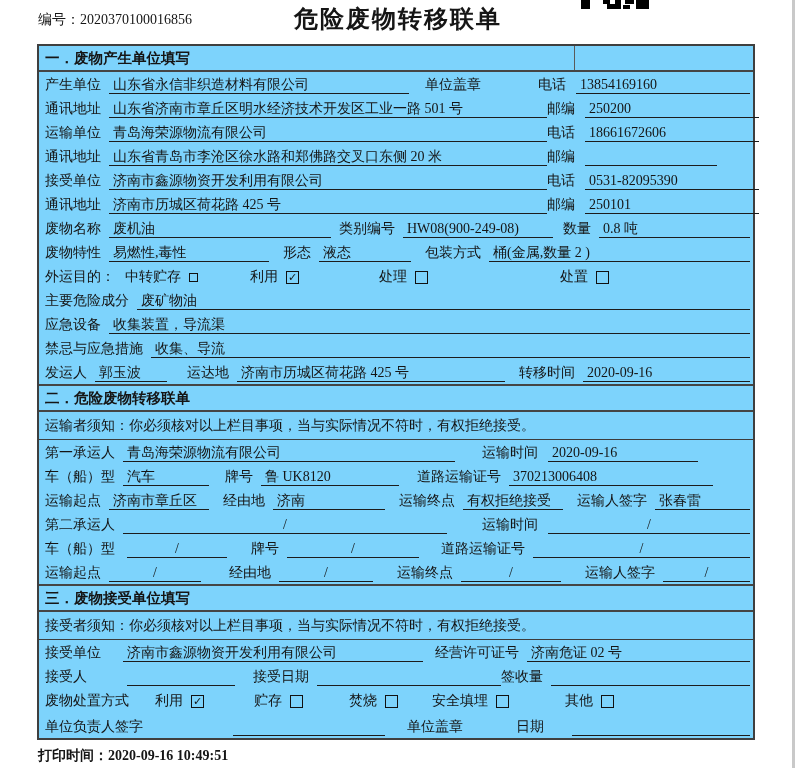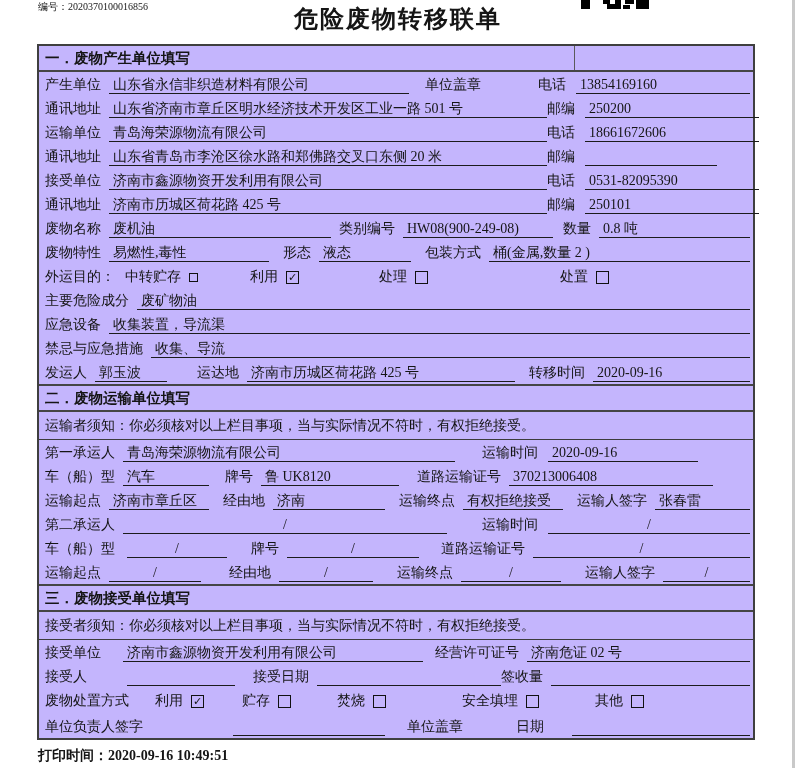--- a/index.html
+++ b/index.html
@@ -1,23 +1,23 @@
 <!DOCTYPE html>
 <html><head>
 <meta charset="utf-8">
 <style>
   * { margin:0; padding:0; box-sizing:border-box; }
   html,body { width:796px; height:768px; background:#ffffff; overflow:hidden; }
   body { font-family:"Liberation Serif","DejaVu Serif",serif; color:#151515; }
   .page { position:relative; width:796px; height:768px; background:#fff; }
   .gray-edge { position:absolute; right:1px; top:0; width:3px; height:768px; background:#c9c9c9; }
-  .serial { position:absolute; left:38px; top:0; font-size:10px; white-space:nowrap; }
+  .serial { position:absolute; left:38px; top:11px; font-size:14px; white-space:nowrap; }
   .title { position:absolute; left:0; top:3px; width:796px; text-align:center; font-size:24px; font-weight:bold; letter-spacing:2px; }
   .qr { position:absolute; left:581px; top:0; }
-  .form { position:absolute; left:37px; top:44px; width:718px; border:2px solid #3f3f3f; background:#c4b5fd; }
+  .form { position:absolute; left:37px; top:44px; width:718px; border:2px solid #3f3f3f; background:#7dd3fc; }
   .sec-h { height:26px; line-height:25px; font-weight:bold; font-size:14.5px; padding-left:6px; border-bottom:2px solid #454545; position:relative; }
   .sec-h.mid { border-top:2px solid #454545; height:28px; }
   .hdr-div { position:absolute; right:178px; top:0; bottom:0; width:1px; background:#5a5a5a; }
   .notice { height:28px; line-height:27px; border-bottom:1px solid #3c3c3c; padding-left:6px; font-size:14px; white-space:nowrap; }
   .row { display:flex; align-items:flex-end; height:24px; padding:0 3px 2px 6px; font-size:14px; }
   .lab { white-space:nowrap; flex:none;text-align:center; }
   .val { border-bottom:1px solid #1c1c1c; height:19px; line-height:19px; white-space:nowrap; overflow:hidden; flex:none; padding:0 4px; margin-left:8px; }
   .val.fill { flex:1; }
   .ctr { text-align:center; }
   .rgrp { margin-left:auto; display:flex; align-items:flex-end; flex:none; }
@@ -154,27 +154,27 @@
     </div>
 
     <div class="row">
       <span class="lab">禁忌与应急措施</span>
       <span class="val fill">收集、导流</span>
     </div>
 
     <div class="row">
       <span class="lab">发运人</span>
       <span class="val" style="width:72px">郭玉波</span>
-      <span class="lab" style="margin-left:30px">运达地</span>
+      <span class="lab" style="margin-left:20px">运达地</span>
       <span class="val" style="width:268px">济南市历城区荷花路 425 号</span>
       <span class="lab" style="margin-left:14px">转移时间</span>
       <span class="val fill">2020-09-16</span>
     </div>
 
-    <div class="sec-h mid"><span>二．废物运输单位填写</span></div>
+    <div class="sec-h mid"><span>二．危险废物转移联单</span></div>
     <div class="notice">运输者须知：你必须核对以上栏目事项，当与实际情况不符时，有权拒绝接受。</div>
 
     <div class="row">
       <span class="lab">第一承运人</span>
       <span class="val" style="width:332px">青岛海荣源物流有限公司</span>
       <span class="rgrp" style="width:268px">
         <span class="lab">运输时间</span>
         <span class="val" style="width:150px">2020-09-16</span>
       </span>
     </div>
@@ -246,29 +246,29 @@
       <span class="lab" style="">签收量</span>
       <span class="val fill"></span>
     </div>
 
     <div class="row">
       <span class="lab">废物处置方式</span>
       <span class="opt" style="margin-left:26px">
         <span>利用</span>
         <span class="cb">✓</span>
       </span>
-      <span class="opt" style="margin-left:38px">
+      <span class="opt" style="margin-left:50px">
         <span>贮存</span>
         <span class="cb"></span>
       </span>
       <span class="opt" style="margin-left:46px">
         <span>焚烧</span>
         <span class="cb"></span>
       </span>
-      <span class="opt" style="margin-left:76px">
+      <span class="opt" style="margin-left:34px">
         <span>安全填埋</span>
         <span class="cb"></span>
       </span>
       <span class="opt" style="margin-left:56px">
         <span>其他</span>
         <span class="cb"></span>
       </span>
     </div>
 
     <div class="row" style="height:26px">

